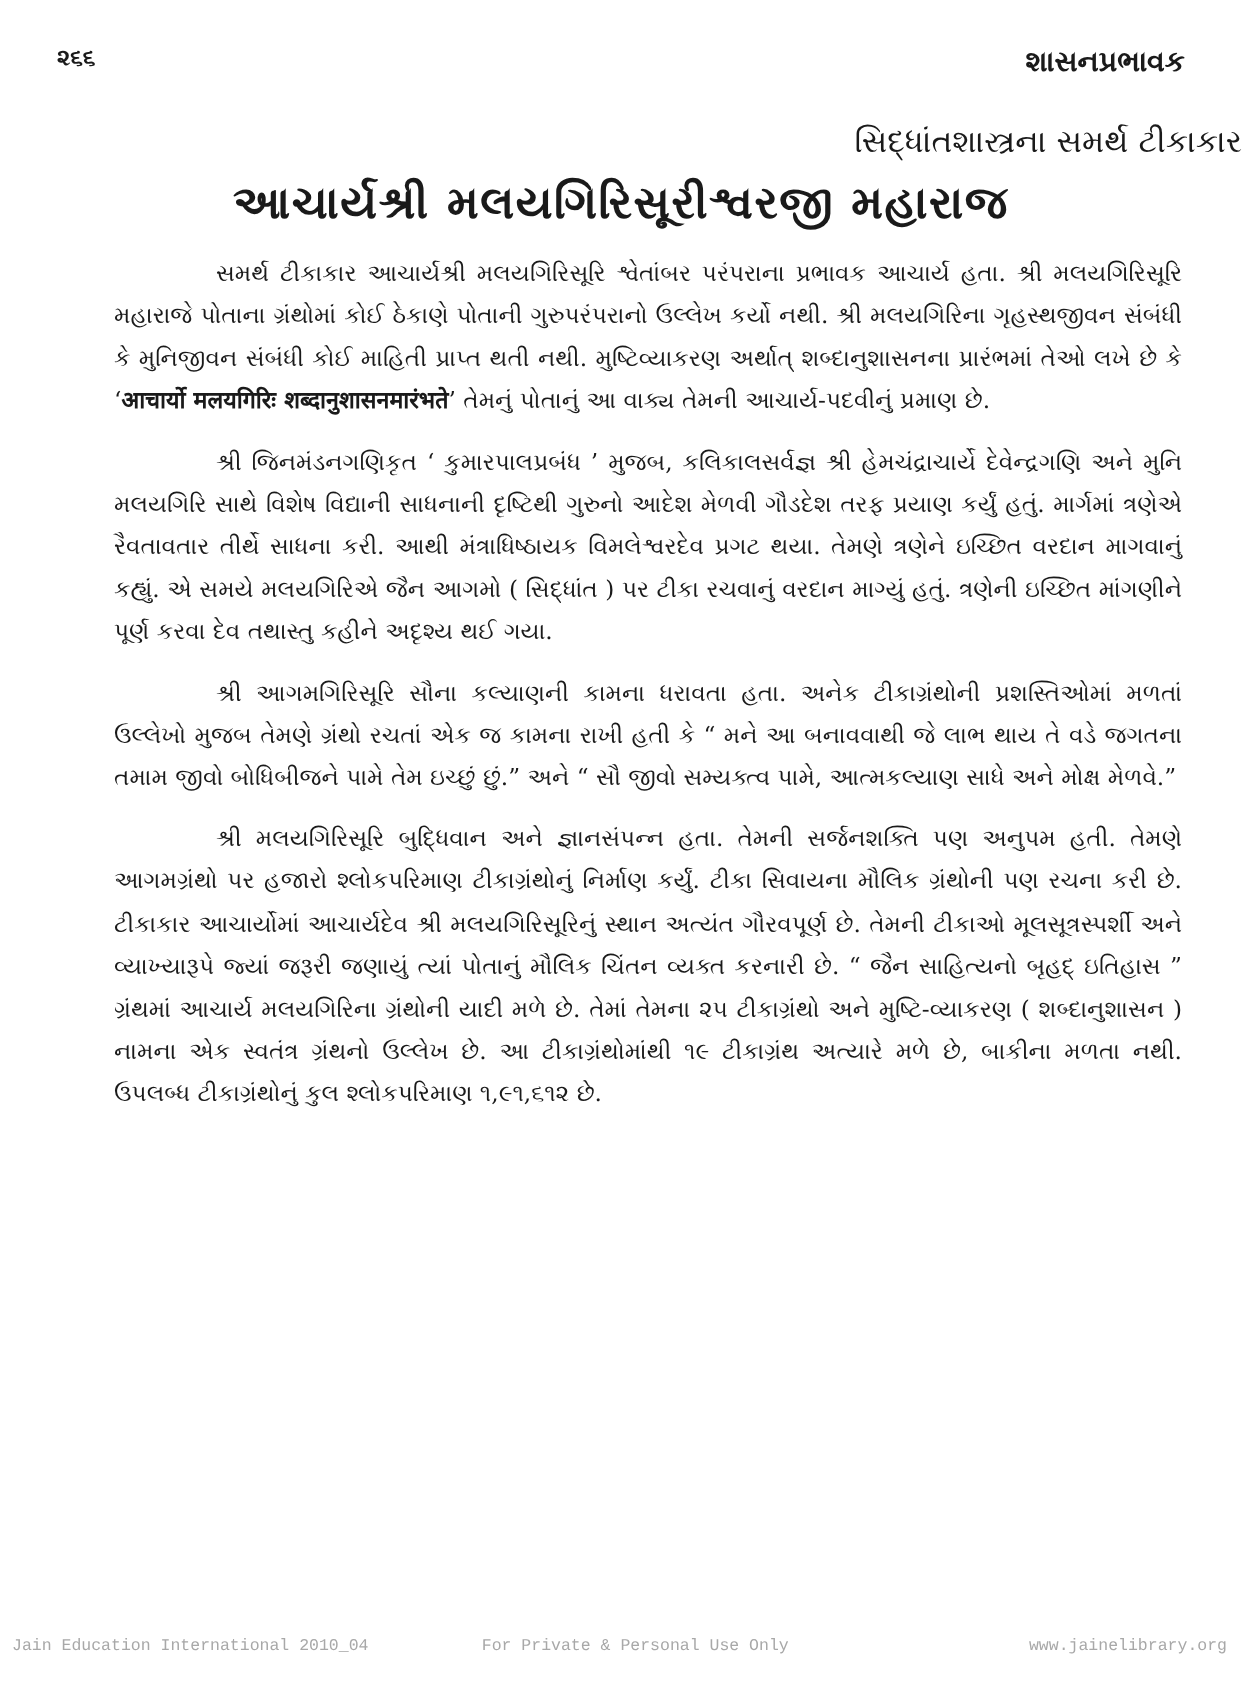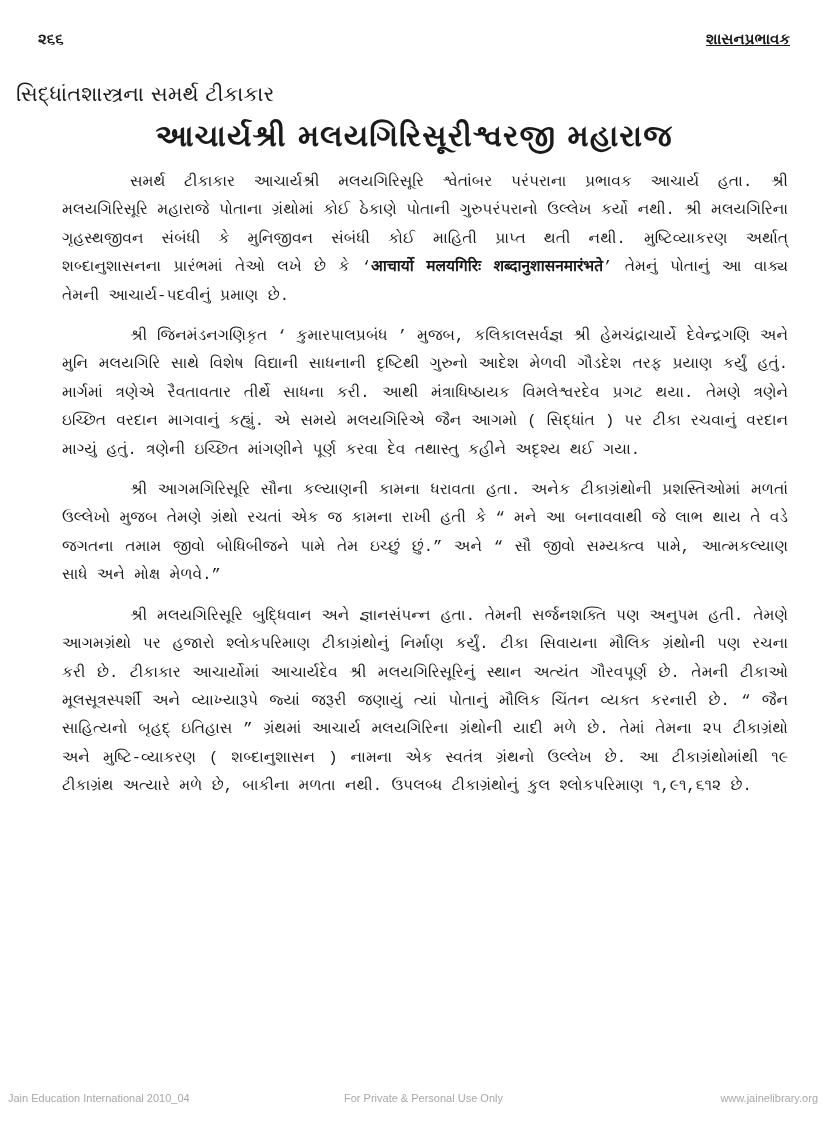--- a/index.html
+++ b/index.html
@@ -1,29 +1,29 @@
 <!DOCTYPE html>
 <html><head>
   <meta charset="utf-8">
   <style>
     html, body { margin: 0; padding: 0; }
     body {
       width: 828px; height: 1122px; background: #ffffff; color: #1a1a1a;
       font-family: "DejaVu Serif", "Liberation Serif", serif;
       position: relative; overflow: hidden;
     }
-    .page-number { position: absolute; left: 38px; top: 30px; font-size: 15px; font-weight: bold; }
-    .running-head { position: absolute; right: 38px; top: 30px; font-size: 15px; font-weight: bold; text-decoration: underline; }
-    .subtitle { position: absolute; left: 0; right: 0; top: 82px; text-align: left; font-size: 21px; margin-left: 16px; }
+    .page-number { position: absolute; left: 38px; top: 30px; font-size: 15px; font-weight: bold; font-family: Liberation Mono, monospace; }
+    .running-head { position: absolute; right: 38px; top: 30px; font-size: 19px; font-weight: bold; }
+    .subtitle { position: absolute; left: 0; right: 0; top: 82px; text-align: right; font-size: 21px; }
     .title { position: absolute; left: 0; right: 0; top: 118px; text-align: center; font-size: 30px; font-weight: bold; letter-spacing: 1px; }
     .body { position: absolute; left: 58px; right: 40px; top: 168px; font-size: 15.5px; line-height: 28.4px; text-align: justify; }
-    .body p { margin: 0 0 12px 4px; text-indent: 68px; font-family: Liberation Mono, monospace; }
+    .body p { margin: 0 0 12px 18px; text-indent: 68px; }
     .body p.list { margin-top: 8px; }
     .bold { font-weight: bold; }
-    .footer { position: absolute; left: 0; right: 0; top: 1092px; height: 20px; font-family: Liberation Sans, sans-serif; font-size: 11px; color: #a8a8a8; }
+    .footer { position: absolute; left: 0; right: 0; top: 1092px; height: 20px; font-family: Liberation Mono, monospace; font-size: 11px; color: #a8a8a8; }
     .footer .left { position: absolute; left: 8px; }
     .footer .center { position: absolute; left: 0; right: 0; text-align: center; margin-left: 19px; }
     .footer .right { position: absolute; right: 10px; }
   </style>
 </head>
 <body>
 
 <div>
   <div class="page-number">૨૬૬</div>
   <div class="running-head">શાસનપ્રભાવક</div>

